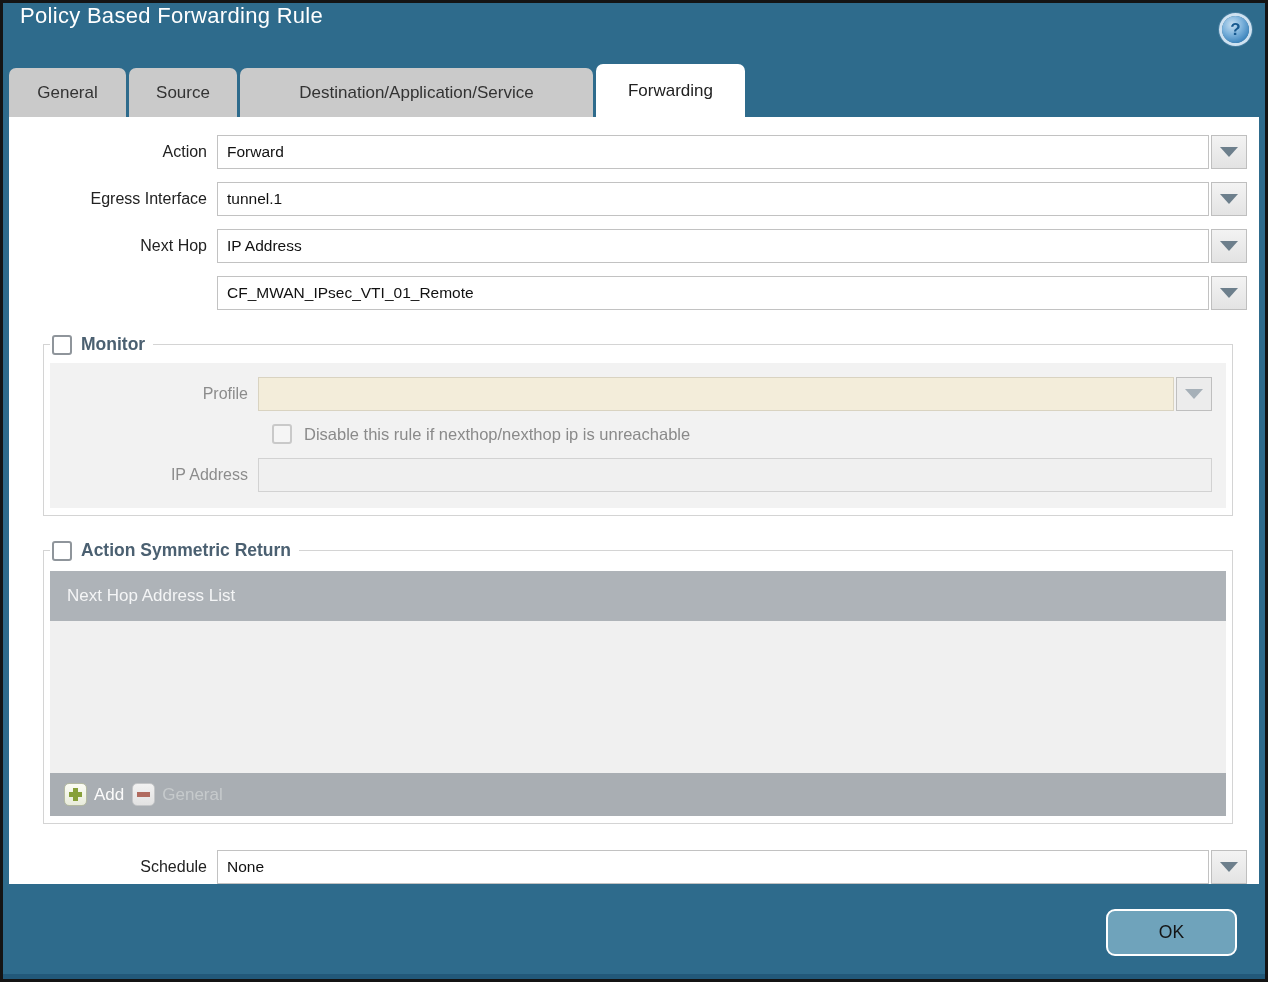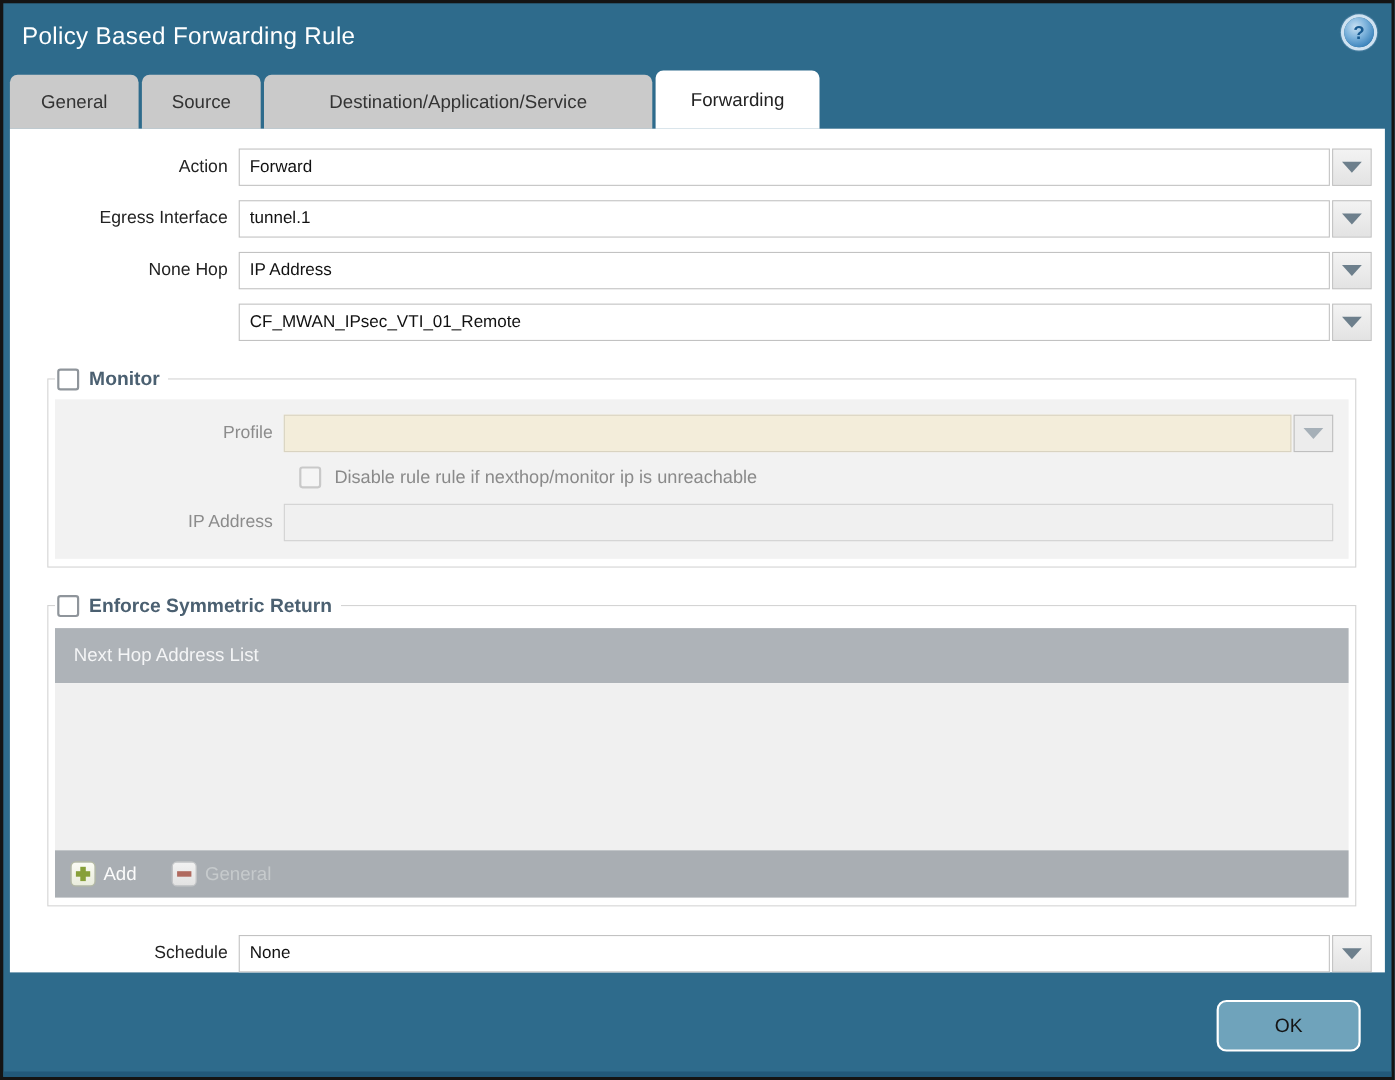--- a/index.html
+++ b/index.html
@@ -12,21 +12,21 @@
     background: #2e6b8c;
     border: 3px solid #141414;
     overflow: hidden;
     display: flex; flex-direction: column;
   }
 
   
   .titlebar {
     position: relative;
     height: 60px;
-    display: flex; align-items: center;
+    display: flex; 
     padding-left: 17px;
   }
   .title { color: #fff; font-size: 22px; font-weight: 400; letter-spacing: .3px; }
   .help {
     position: absolute; right: 16px; top: 13px;
     width: 27px; height: 27px; border-radius: 50%;
     background: radial-gradient(circle at 38% 32%, #c8e0f2 0%, #7db3dc 40%, #3e85bd 75%, #2a6ea8 100%);
     box-shadow: 0 0 0 3px #cfe2f1, 0 0 0 4px rgba(90,140,175,.55);
     display: flex; align-items: center; justify-content: center;
     cursor: pointer;
@@ -126,21 +126,21 @@
 
   
   .listbox { margin: 2px 0 0 0; }
   .thead {
     background: #aeb3b8; color: #f4f5f6;
     font-size: 17px; padding: 15px 17px;
   }
   .tbody { background: #f0f0f0; height: 152px; }
   .tfoot {
     background: #a9aeb3;
-    display: flex; align-items: center; gap: 32px;
+    display: flex; align-items: center; gap: 8px;
     padding: 9px 14px; height: 43px;
   }
   .tbtn { display: flex; align-items: center; gap: 7px; cursor: pointer; }
   .tbtn.disabled { cursor: default; }
   .ticon {
     width: 23px; height: 23px; border-radius: 5px; display: inline-block;
   }
   .add-icon {
     background:
       linear-gradient(#87a039,#87a039) center/13px 5px no-repeat,
@@ -211,21 +211,21 @@
       <label class="flabel">Egress Interface</label>
       <div class="combo">
         <input class="cinput" value="tunnel.1" style="">
         <div class="dd">
             <span class="arrow"></span>
           </div>
       </div>
     </div>
 
     <div class="row">
-      <label class="flabel">None Hop</label>
+      <label class="flabel">Next Hop</label>
       <div class="combo">
         <input class="cinput" value="IP Address" style="">
         <div class="dd">
             <span class="arrow"></span>
           </div>
       </div>
     </div>
 
     <div class="row">
       <label class="flabel"></label>
@@ -247,35 +247,35 @@
           <label class="flabel disabled">Profile</label>
           <div class="combo">
             <input class="cinput cream" disabled="" value="" style="">
             <div class="dd disabled">
                 <span class="arrow dim"></span>
               </div>
           </div>
         </div>
         <div class="cb-row">
           <span class="cb disabled"></span>
-          <span class="cb-label">Disable rule rule if nexthop/monitor ip is unreachable</span>
+          <span class="cb-label">Disable this rule if nexthop/nexthop ip is unreachable</span>
         </div>
         <div class="row">
           <label class="flabel disabled">IP Address</label>
           <div class="combo">
             <input class="cinput grayed" disabled="" value="" style="">
           </div>
         </div>
       </div>
     </fieldset>
 
     <fieldset class="group">
       <legend>
         <span class="cb"></span>
-        <span>Enforce Symmetric Return</span>
+        <span>Action Symmetric Return</span>
       </legend>
       <div class="listbox">
         <div class="thead">Next Hop Address List</div>
         <div class="tbody"></div>
         <div class="tfoot">
           <div class="tbtn">
             <span class="ticon add-icon"></span>
             <span class="tlabel">Add</span>
           </div>
           <div class="tbtn disabled">

